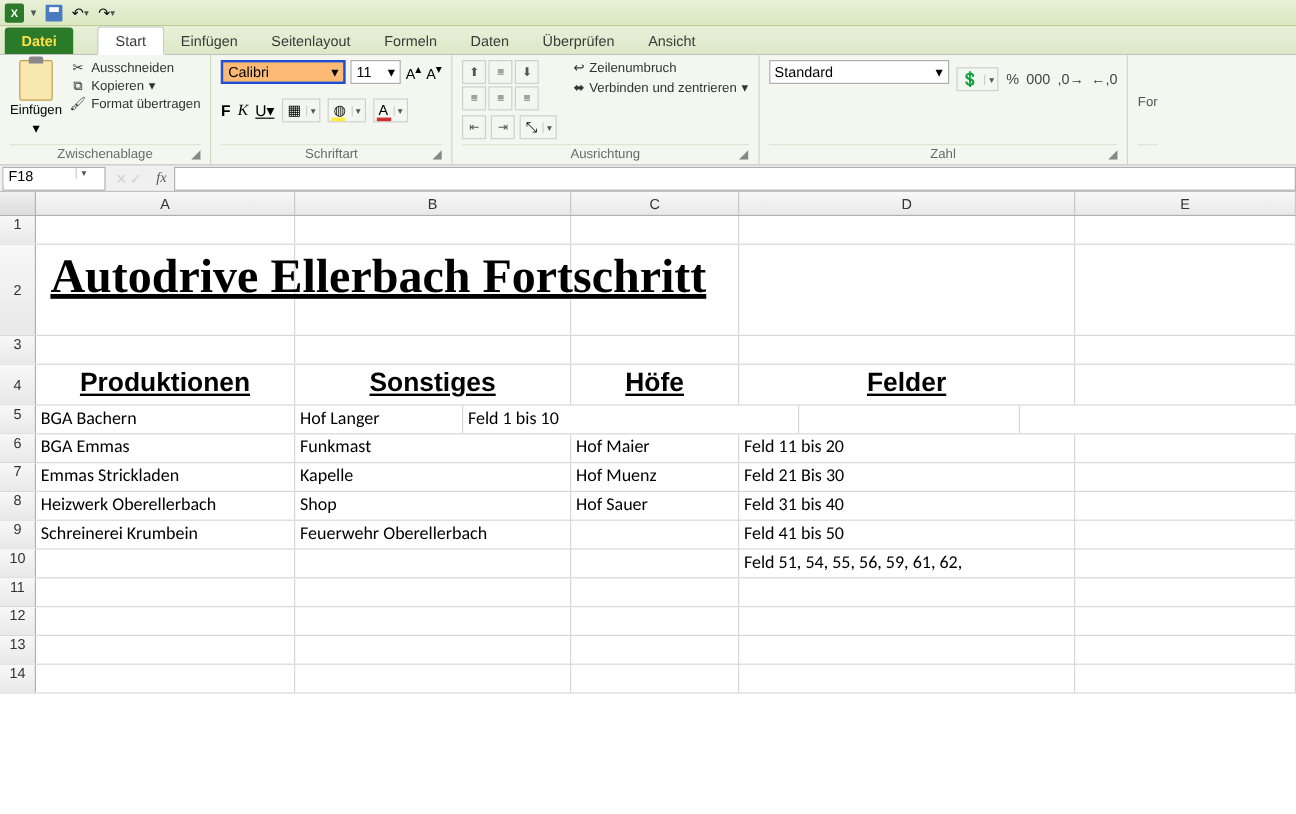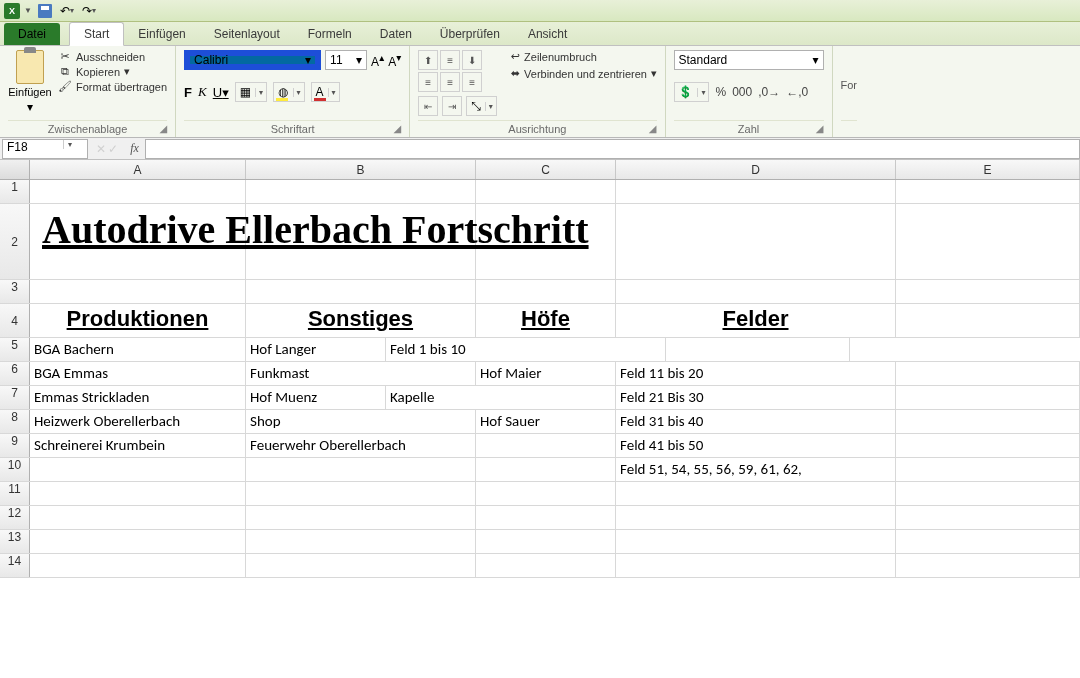--- a/index.html
+++ b/index.html
@@ -9,41 +9,41 @@
 .qat { height: 22px; background: linear-gradient(#e8f0d8, #d8e8c0); display: flex; align-items: center; padding: 0 4px; gap: 4px; border-bottom: 1px solid #b0c080; }
 .qat .excel-logo { width: 16px; height: 16px; background: #2a7a2a; display: flex; align-items: center; justify-content: center; color: #fff; font-size: 9px; font-weight: bold; border-radius: 2px; }
 .qat .qat-btn { width: 18px; height: 18px; display: flex; align-items: center; justify-content: center; cursor: pointer; }
 .qat .save-ico { width: 14px; height: 14px; background: #4a7ac0; border-radius: 1px; position: relative; }
 .qat .save-ico::after { content:""; position:absolute; top:2px; left:3px; width:8px; height:4px; background:#fff; }
 .qat .drop { font-size: 8px; color: #555; }
 
 
 .ribbon-tabs { height: 24px; background: linear-gradient(#e8f0d8, #dce8c8); display: flex; align-items: flex-end; padding-left: 4px; border-bottom: 1px solid #c0c0c0; }
 .rtab { padding: 4px 14px; font-size: 12px; color: #3a3a3a; cursor: pointer; }
-.rtab.file { background: #2a7a2a; color: #000000; border-radius: 3px 3px 0 0; margin-right: 9px; }
+.rtab.file { background: #2a7a2a; color: #fde047; border-radius: 3px 3px 0 0; margin-right: 20px; font-weight: bold; }
 .rtab.active { background: #fff; border: 1px solid #c0c0c0; border-bottom: 1px solid #fff; border-radius: 3px 3px 0 0; margin-bottom: -1px; }
 
 
 .ribbon { height: 92px; background: #f4f7ef; border-bottom: 1px solid #b8b8b8; display: flex; }
 .rgroup { border-right: 1px solid #d0d8c0; padding: 4px 8px 2px 8px; display: flex; flex-direction: column; justify-content: space-between; }
 .rgroup-label { text-align: center; font-size: 11px; color: #6a6a6a; padding-top: 2px; border-top: 1px solid #e0e4d0; position:relative; }
 .rgroup-label .dlg { position:absolute; right:0; top:2px; font-size:10px; color:#888; }
 .rgroup-body { display:flex; gap:6px; align-items:flex-start; flex:1; }
 
 
 .paste-btn { width:44px; display:flex; flex-direction:column; align-items:center; gap:2px; cursor:pointer; }
 .paste-ico { width:28px; height:34px; background:#f8e8b0; border:1px solid #c0a050; border-radius:2px; position:relative; }
 .paste-ico::before { content:""; position:absolute; top:-4px; left:7px; width:12px; height:6px; background:#888; border-radius:2px 2px 0 0; }
 .clip-rows { display:flex; flex-direction:column; gap:2px; }
 .clip-row { display:flex; align-items:center; gap:4px; font-size:11px; color:#333; cursor:pointer; white-space:nowrap; }
 .clip-row .ci { width:14px; text-align:center; }
 
 
 .font-top { display:flex; gap:4px; align-items:center; }
-.font-name { width:137px; height:20px; border:6px solid #1d4ed8; background:#0369a1; font-size:12px; padding:1px 4px; display:flex; align-items:center; justify-content:space-between; cursor:pointer; }
+.font-name { width:104px; height:20px; border:2px solid #1d4ed8; background:#fdba74; font-size:12px; padding:1px 4px; display:flex; align-items:center; justify-content:space-between; cursor:pointer; }
 .font-size { width:42px; height:20px; border:1px solid #b0b0b0; background:#fff; font-size:12px; padding:1px 4px; display:flex; align-items:center; justify-content:space-between; cursor:pointer; }
 .aaup, .aadn { font-size:12px; cursor:pointer; }
 .font-bot { display:flex; gap:6px; align-items:center; margin-top:6px; }
 .fb { font-weight:bold; cursor:pointer; font-size:13px; }
 .fi { font-style:italic; font-family:serif; cursor:pointer; font-size:13px; }
 .fu { text-decoration:underline; cursor:pointer; font-size:13px; }
 .small-split { display:flex; align-items:center; border:1px solid #d0d0d0; height:20px; cursor:pointer; }
 .small-split .ic { padding:0 4px; font-size:12px; }
 .small-split .ar { padding:0 3px; font-size:8px; color:#555; border-left:1px solid #d0d0d0; }
 .bucket { position:relative; }
@@ -207,21 +207,21 @@
             <span>⬌</span>
             <span>Verbinden und zentrieren</span>
             <span class="drop"> ▾</span>
           </div>
       </div>
     </div>
     <div class="rgroup-label"><span>Ausrichtung</span><span class="dlg">◢</span></div>
   </div>
 
   <div class="rgroup">
-    <div class="rgroup-body" style="flex-direction:column;">
+    <div class="rgroup-body" style="flex-direction:row;">
       <div class="num-top">
           <span>Standard</span>
           <span class="drop">▾</span>
         </div>
       <div class="num-bot">
         <div class="small-split">
             <span class="ic">💲</span>
             <span class="ar">▾</span>
           </div>
         <span class="nb">%</span>
@@ -312,22 +312,22 @@
     <div class="rh">6</div>
     <div class="cell colA">BGA Emmas</div>
     <div class="cell colB">Funkmast</div>
     <div class="cell colC">Hof Maier</div>
     <div class="cell colD">Feld 11 bis 20</div>
     <div class="cell colE"></div>
   </div>
   <div class="row h-norm">
     <div class="rh">7</div>
     <div class="cell colA">Emmas Strickladen</div>
+    <div class="cell colB">Kapelle</div>
     <div class="cell colC">Hof Muenz</div>
-    <div class="cell colB">Kapelle</div>
     <div class="cell colD">Feld 21 Bis 30</div>
     <div class="cell colE"></div>
   </div>
   <div class="row h-norm">
     <div class="rh">8</div>
     <div class="cell colA">Heizwerk Oberellerbach</div>
     <div class="cell colB">Shop</div>
     <div class="cell colC">Hof Sauer</div>
     <div class="cell colD">Feld 31 bis 40</div>
     <div class="cell colE"></div>

